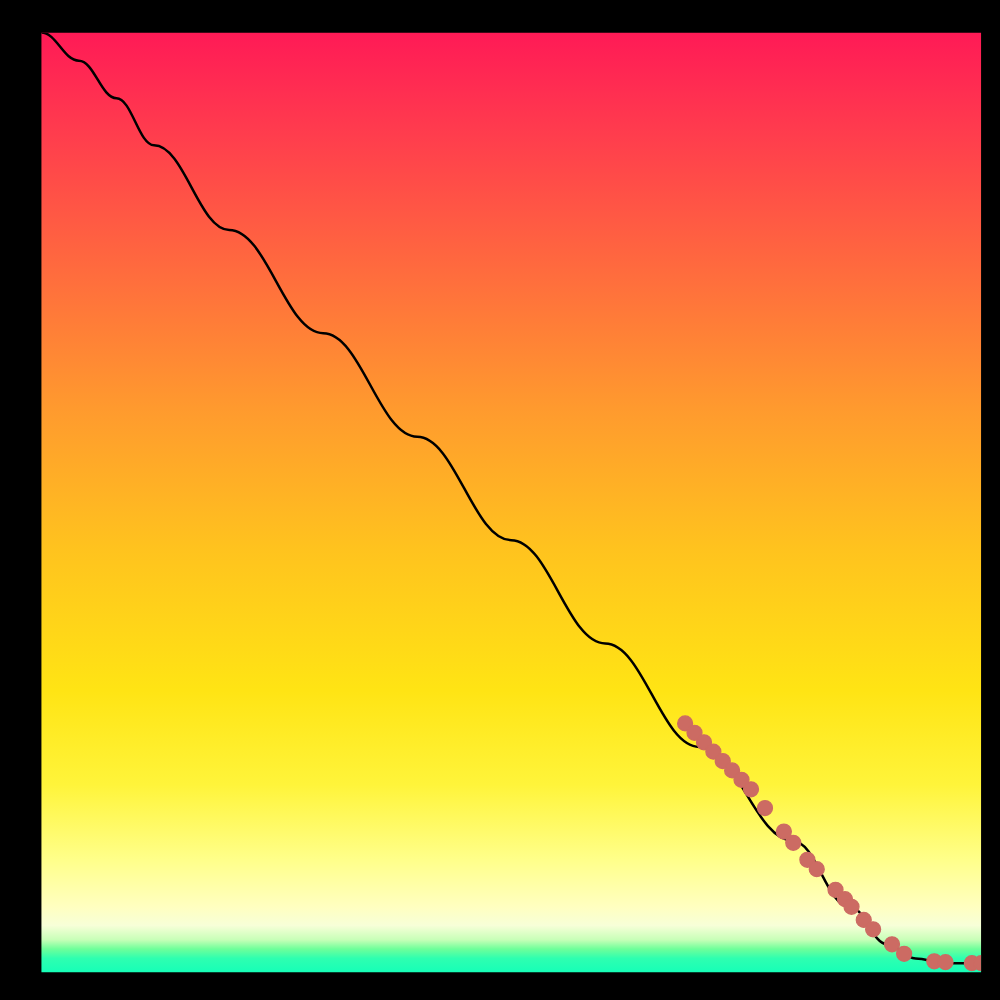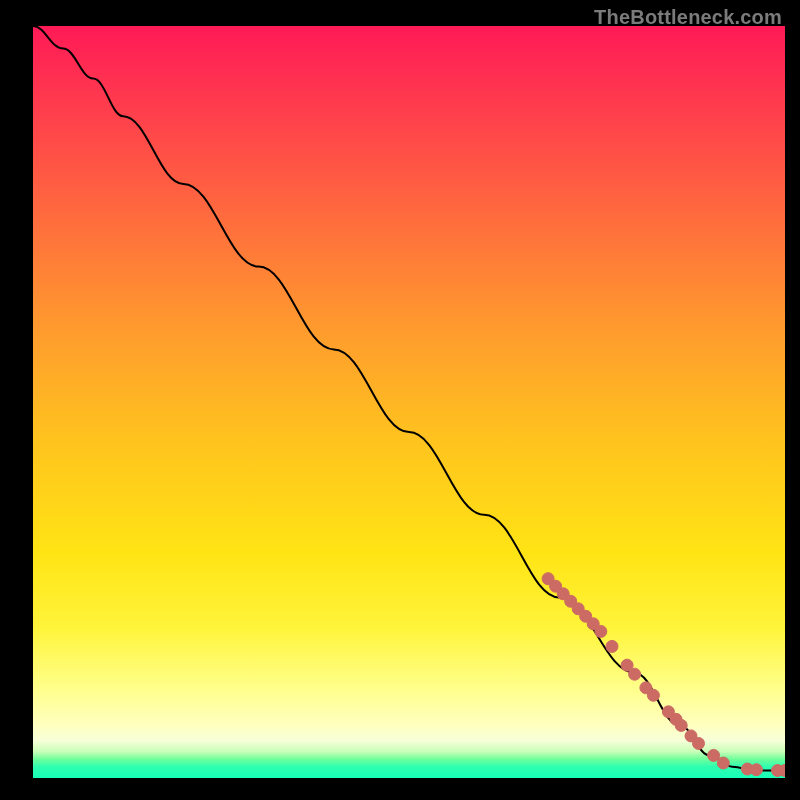--- a/index.html
+++ b/index.html
@@ -69,21 +69,20 @@
   .dot {
     fill: #cc6b63;
     stroke: #cc6b63;
   }
 </style>
 </head>
 <body>
 
 <div class="stage">
 
-  <div class="watermark">TheBottleneck.com</div>
 
   <div class="plot">
     <div class="gradient-bg"></div>
 
     <svg class="overlay" viewBox="0 0 752 752" preserveAspectRatio="none">
       <path id="curve-path" class="curve" d="M 0.0 0.0 C 12.0 0.0, 18.0 22.6, 30.1 22.6 C 42.1 22.6, 48.1 52.6, 60.2 52.6 C 72.2 52.6, 78.2 90.2, 90.2 90.2 C 114.3 90.2, 126.3 157.9, 150.4 157.9 C 180.5 157.9, 195.5 240.6, 225.6 240.6 C 255.7 240.6, 270.7 323.4, 300.8 323.4 C 330.9 323.4, 345.9 406.1, 376.0 406.1 C 406.1 406.1, 421.1 488.8, 451.2 488.8 C 481.3 488.8, 496.3 571.5, 526.4 571.5 C 556.5 571.5, 571.5 646.7, 601.6 646.7 C 619.6 646.7, 628.7 699.4, 646.7 699.4 C 658.8 699.4, 664.8 729.4, 676.8 729.4 C 685.8 729.4, 690.3 740.7, 699.4 740.7 C 708.4 740.7, 712.9 744.5, 721.9 744.5 C 734.0 744.5, 740.0 744.5, 752.0 744.5" stroke="#000000"></path>
       <g id="dots-group">
           <circle cx="515.1" cy="552.7" r="6" class="dot" fill="#cc6b63"></circle>
           <circle cx="522.6" cy="560.2" r="6" class="dot" fill="#cc6b63"></circle>
           <circle cx="530.2" cy="567.8" r="6" class="dot" fill="#cc6b63"></circle>

